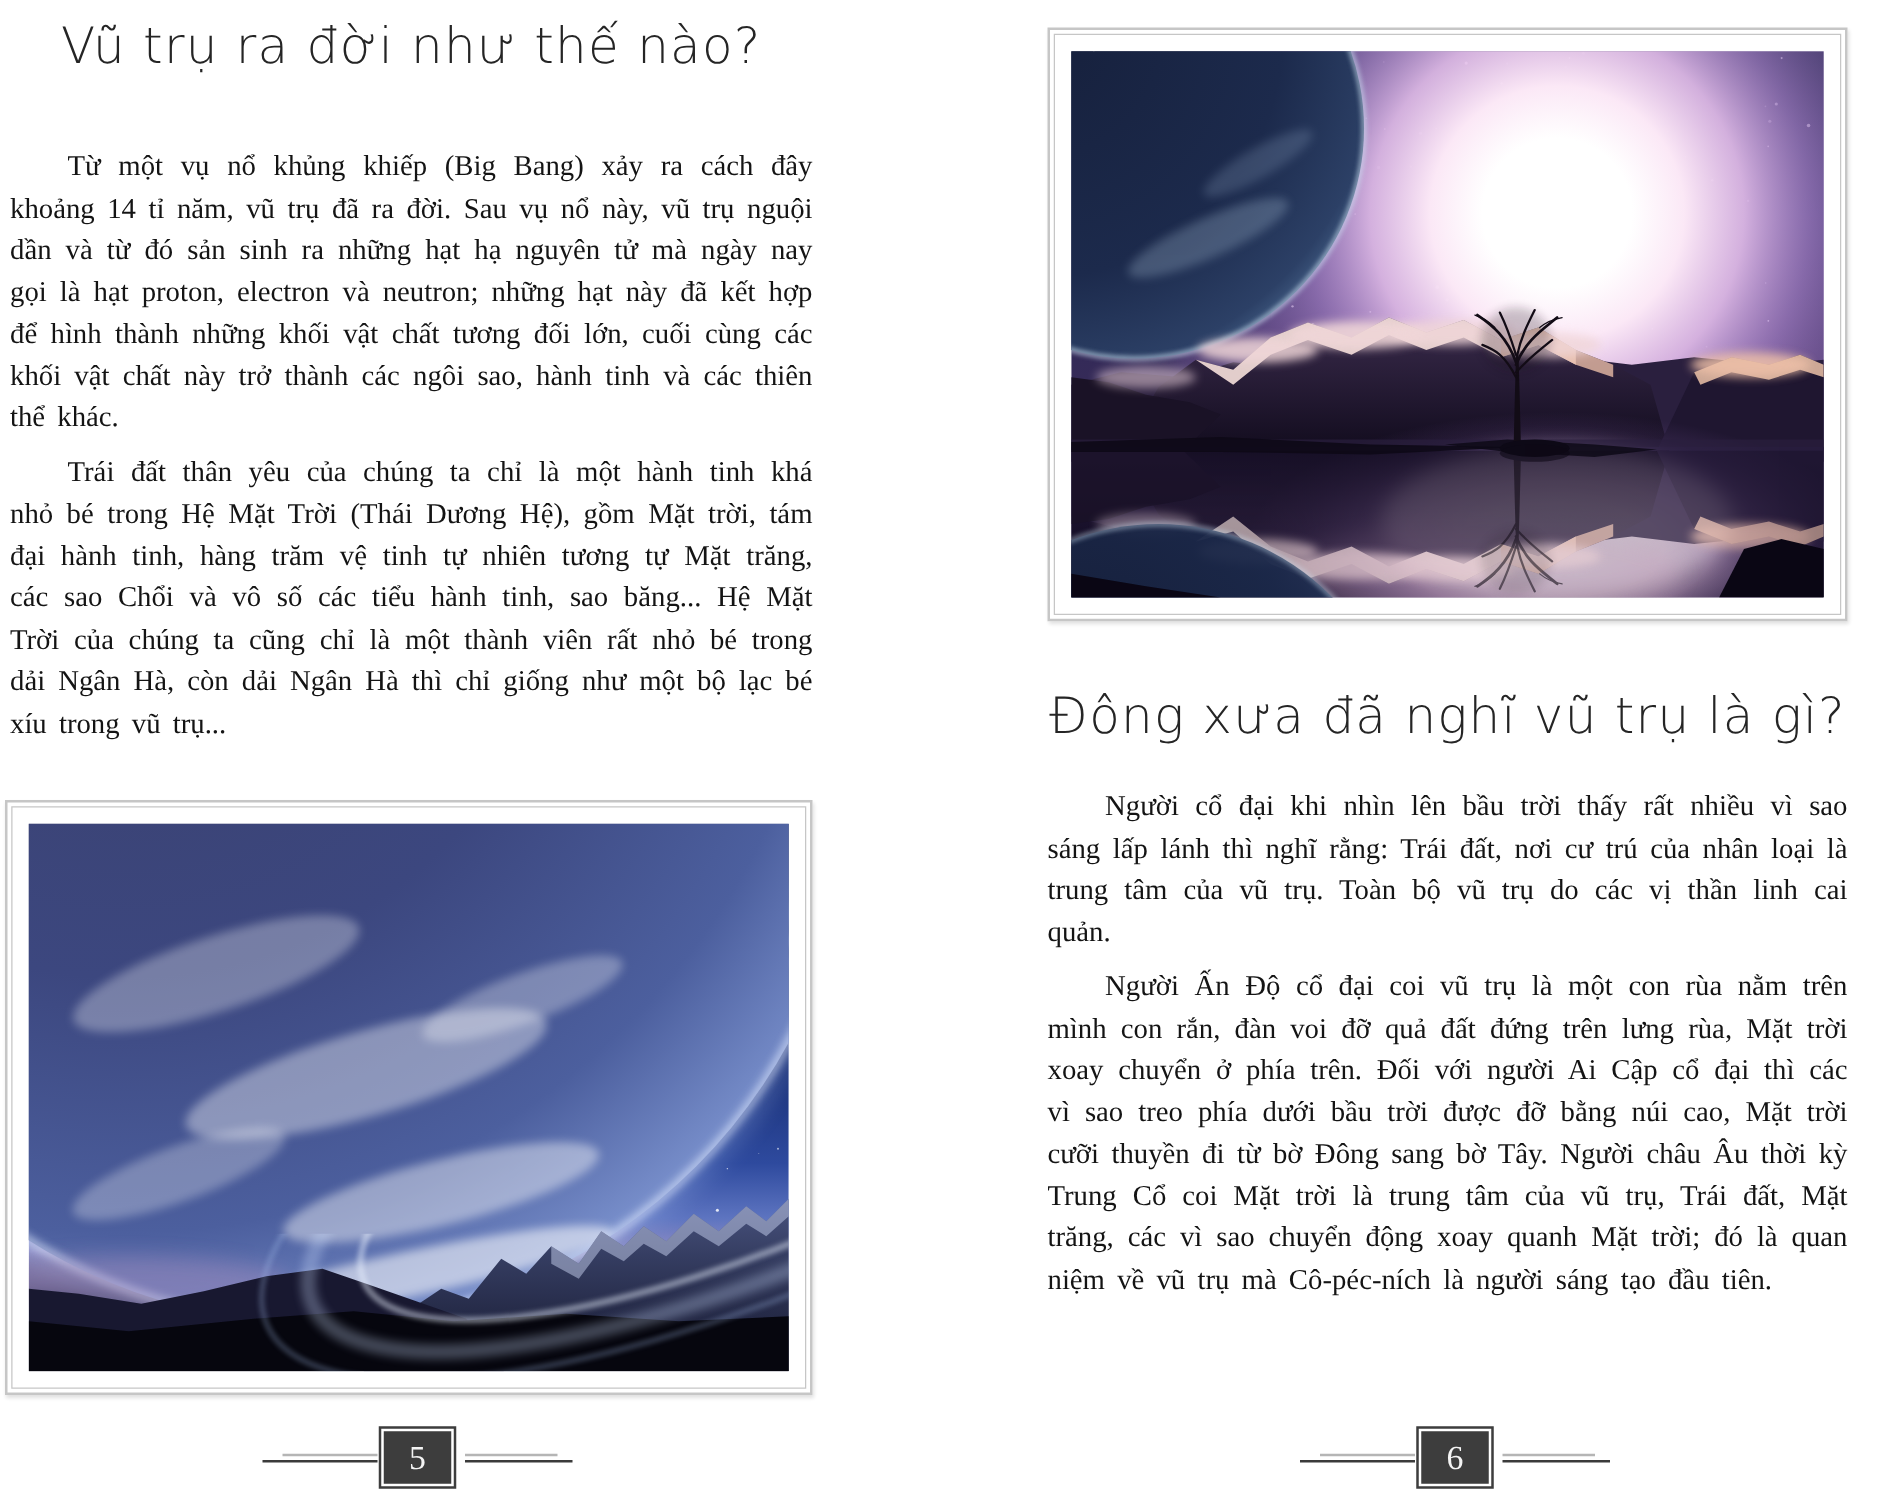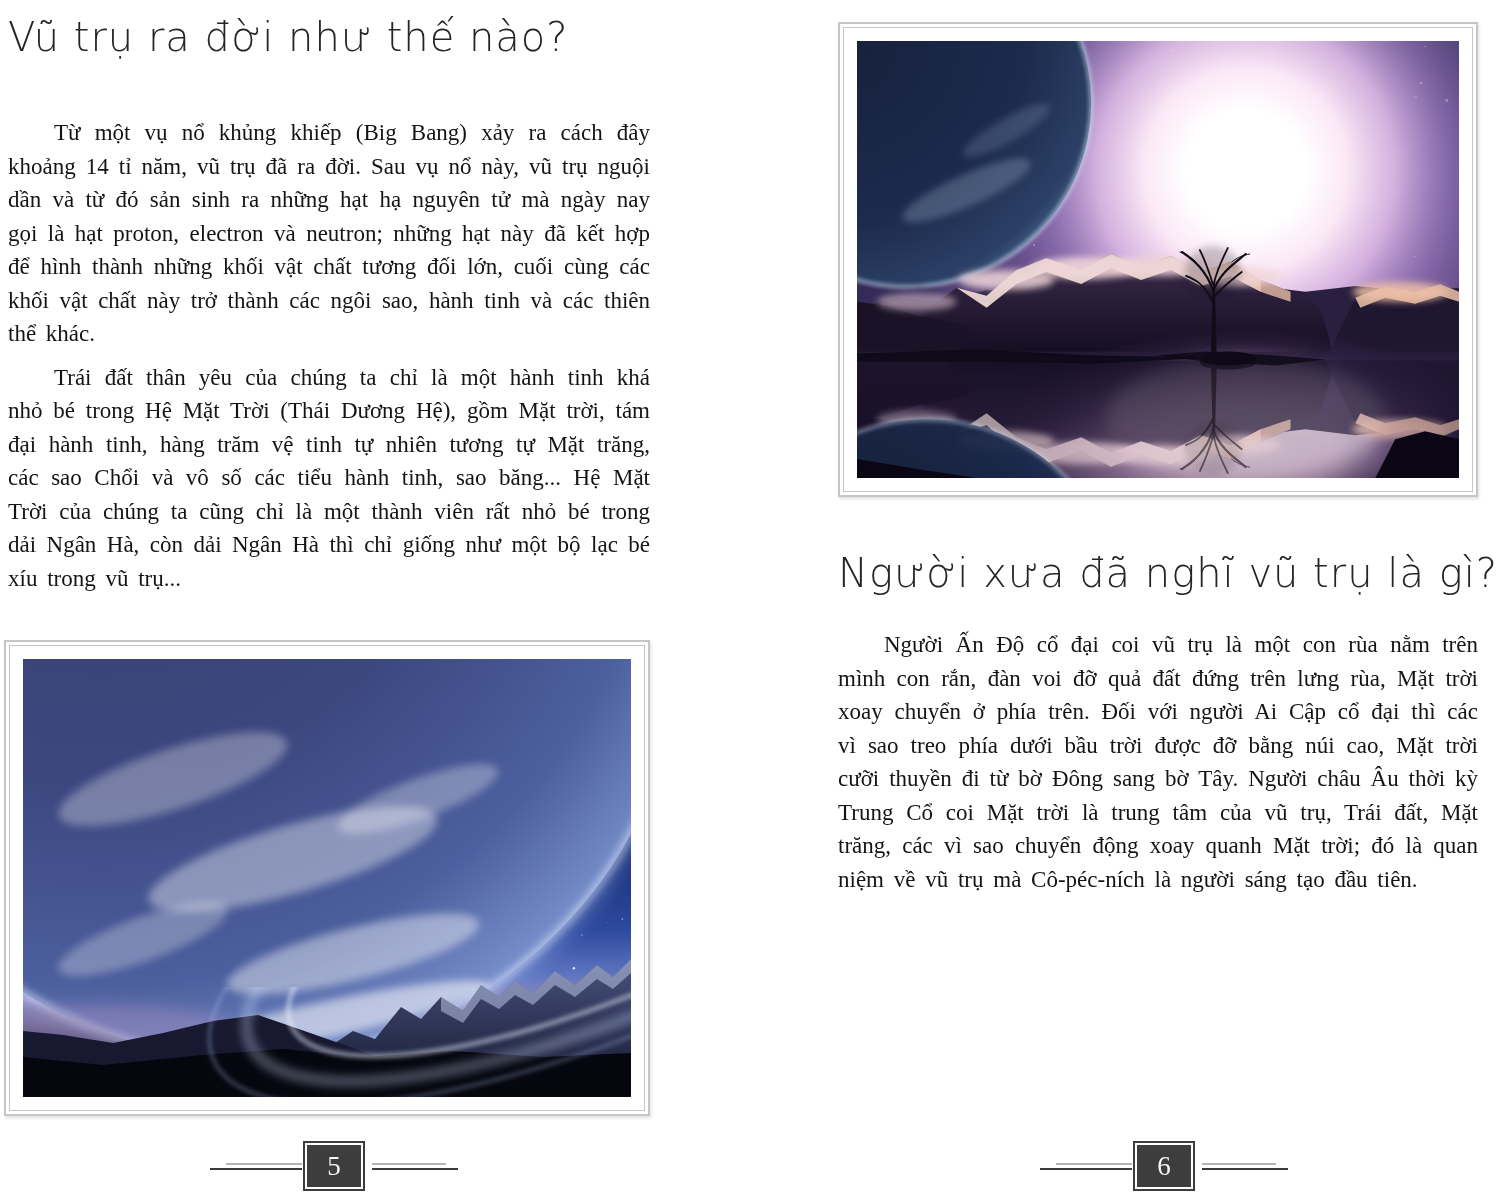--- a/index.html
+++ b/index.html
@@ -4,21 +4,21 @@
 <style>
   html,body{margin:0;padding:0;}
   body{
     width:1511px;height:1200px;position:relative;background:#ffffff;
     font-family:"Liberation Serif","DejaVu Serif",serif;color:#141414;overflow:hidden;
   }
   .page-col{position:absolute;}
   .page-title{
     font-family:"DejaVu Sans","Liberation Sans",sans-serif;
     font-weight:300;font-size:40px;letter-spacing:1px;color:#252525;
-    text-align:left;white-space:nowrap;
+    text-align:center;white-space:nowrap;
   }
   .body-text{position:absolute;text-align:justify;font-size:23px;line-height:33.5px;word-spacing:4px;}
   .body-text p{margin:0 0 10px 0;text-indent:46px;}
   
   .photo-frame{position:absolute;background:#ffffff;border:2px solid #c6c6c6;padding:3px;box-shadow:1px 2px 3px rgba(0,0,0,0.12);}
   .photo-frame-inner{border:1px solid #c6c6c6;padding:13px;background:#ffffff;}
   .photo-frame-inner svg{display:block;}
   
   .page-emblem{position:absolute;width:248px;height:54px;}
   .em-line{position:absolute;height:2px;}
@@ -399,24 +399,25 @@
 
       <use href="#treeR"></use>
       <g transform="translate(0,642) scale(1,-1)" opacity="0.6">
         <use href="#treeR"></use>
       </g>
     </svg>
   </div>
 </div>
 
 <div class="page-col" style="left:838px;top:0;width:640px;">
-  <div class="page-title" style="position:absolute;left:0;top:550px;width:640px;">Người xưa đã nghĩ vũ trụ là gì?</div>
+  <div class="page-title" style="position:absolute;left:0;top:550px;width:640px;">Đông xưa đã nghĩ vũ trụ là gì?</div>
 </div>
 
 <div class="body-text" style="left:838px;top:628px;width:640px;">
+  <p>Người cổ đại khi nhìn lên bầu trời thấy rất nhiều vì sao sáng lấp lánh thì nghĩ rằng: Trái đất, nơi cư trú của nhân loại là trung tâm của vũ trụ. Toàn bộ vũ trụ do các vị thần linh cai quản.</p>
   <p>Người Ấn Độ cổ đại coi vũ trụ là một con rùa nằm trên mình con rắn, đàn voi đỡ quả đất đứng trên lưng rùa, Mặt trời xoay chuyển ở phía trên. Đối với người Ai Cập cổ đại thì các vì sao treo phía dưới bầu trời được đỡ bằng núi cao, Mặt trời cưỡi thuyền đi từ bờ Đông sang bờ Tây. Người châu Âu thời kỳ Trung Cổ coi Mặt trời là trung tâm của vũ trụ, Trái đất, Mặt trăng, các vì sao chuyển động xoay quanh Mặt trời; đó là quan niệm về vũ trụ mà Cô-péc-ních là người sáng tạo đầu tiên.</p>
 </div>
 
 <div class="page-emblem" style="left:1040px;top:1141px;">
   <div class="em-line em-light em-l-light"></div>
   <div class="em-line em-dark em-l-dark"></div>
   <div class="em-line em-light em-r-light"></div>
   <div class="em-line em-dark em-r-dark"></div>
   <div class="pn-box">
     <div class="pn-box-inner">6</div>

